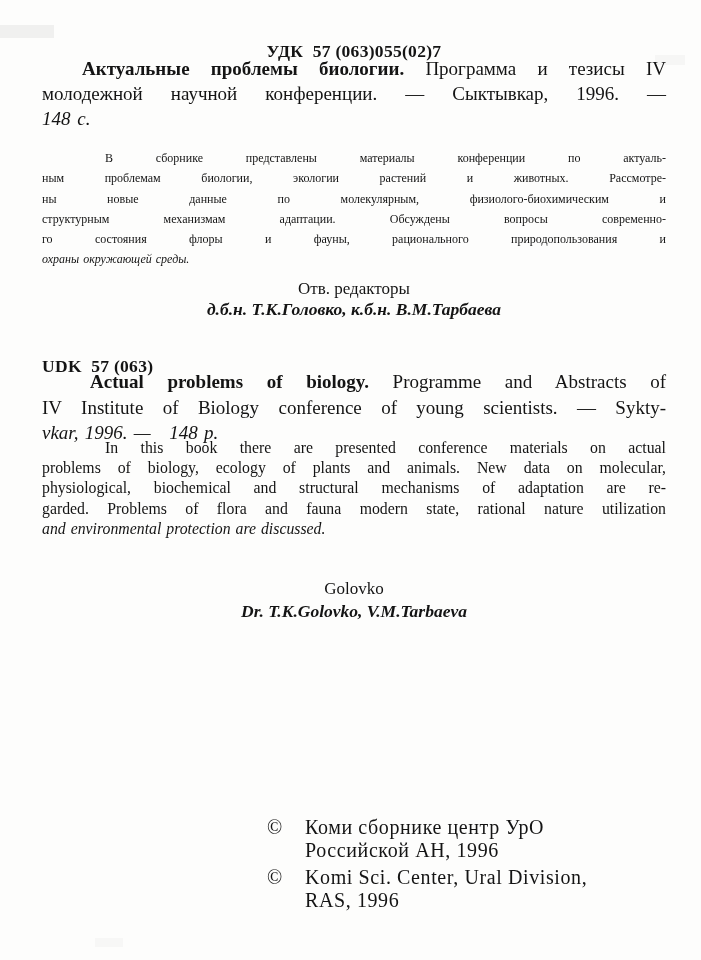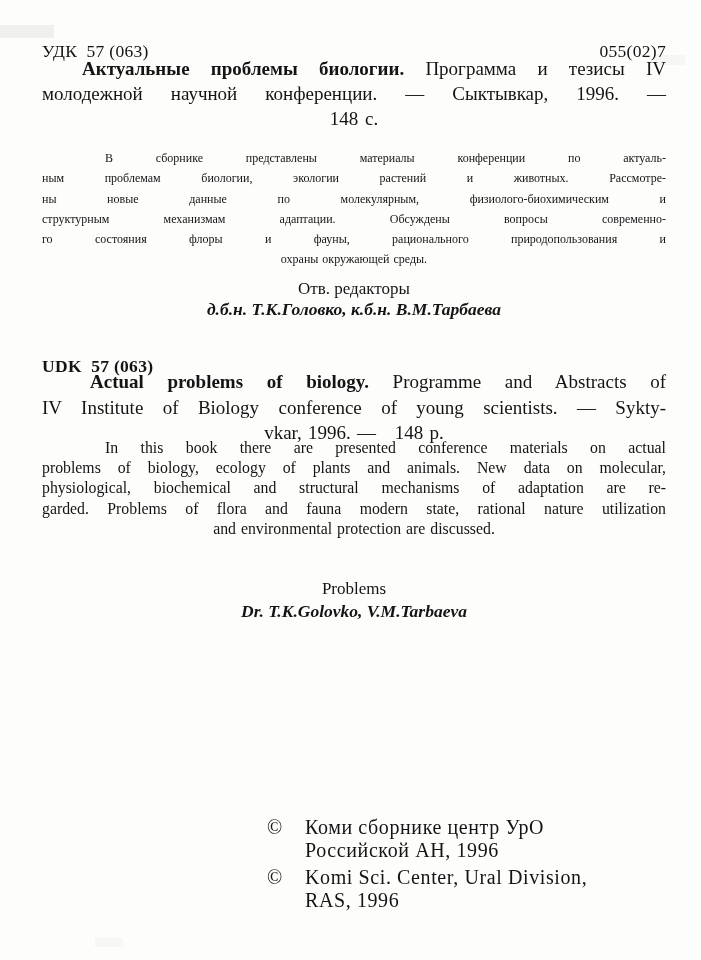--- a/index.html
+++ b/index.html
@@ -20,30 +20,30 @@
     position: absolute;
     left: 42px;
     width: 624px;
   }
   
   .jl {
     text-align: justify;
     text-align-last: justify;
     -moz-text-align-last: justify;
   }
-  .ll { text-align: center; }
+  .ll { text-align: left; font-style: italic; }
   .ti-40 { text-indent: 40px; }
   .ti-48 { text-indent: 48px; }
   .ti-63 { text-indent: 63px; }
 
   .header-row {
     top: 41px;
     display: flex;
-    justify-content: space-between;
-    font-weight: normal;
+    justify-content: center;
+    font-weight: bold;
     font-size: 17.5px;
     letter-spacing: 0.3px;
   }
   .ru-title {
     top: 56px;
     font-size: 19px;
     line-height: 25px;
     word-spacing: 2px;
   }
   .ru-abstract {
@@ -153,21 +153,21 @@
 
   <div class="block en-abstract">
     <div class="jl ti-63">In this book there are presented conference materials on actual</div>
     <div class="jl">problems of biology, ecology of plants and animals. New data on molecular,</div>
     <div class="jl">physiological, biochemical and structural mechanisms of adaptation are re-</div>
     <div class="jl">garded. Problems of flora and fauna modern state, rational nature utilization</div>
     <div class="ll">and environmental protection are discussed.</div>
   </div>
 
   <div class="block en-editors">
-    <div>Problems</div>
+    <div>Golovko</div>
     <div class="bi">Dr. T.K.Golovko, V.M.Tarbaeva</div>
   </div>
 
   <div class="copyright">
     <div class="c-entry">
       <span class="c-sym">©</span>
       <span class="c-text">
         <span>Коми сборнике центр УрО</span><br>
         <span>Российской АН, 1996</span>
       </span>

